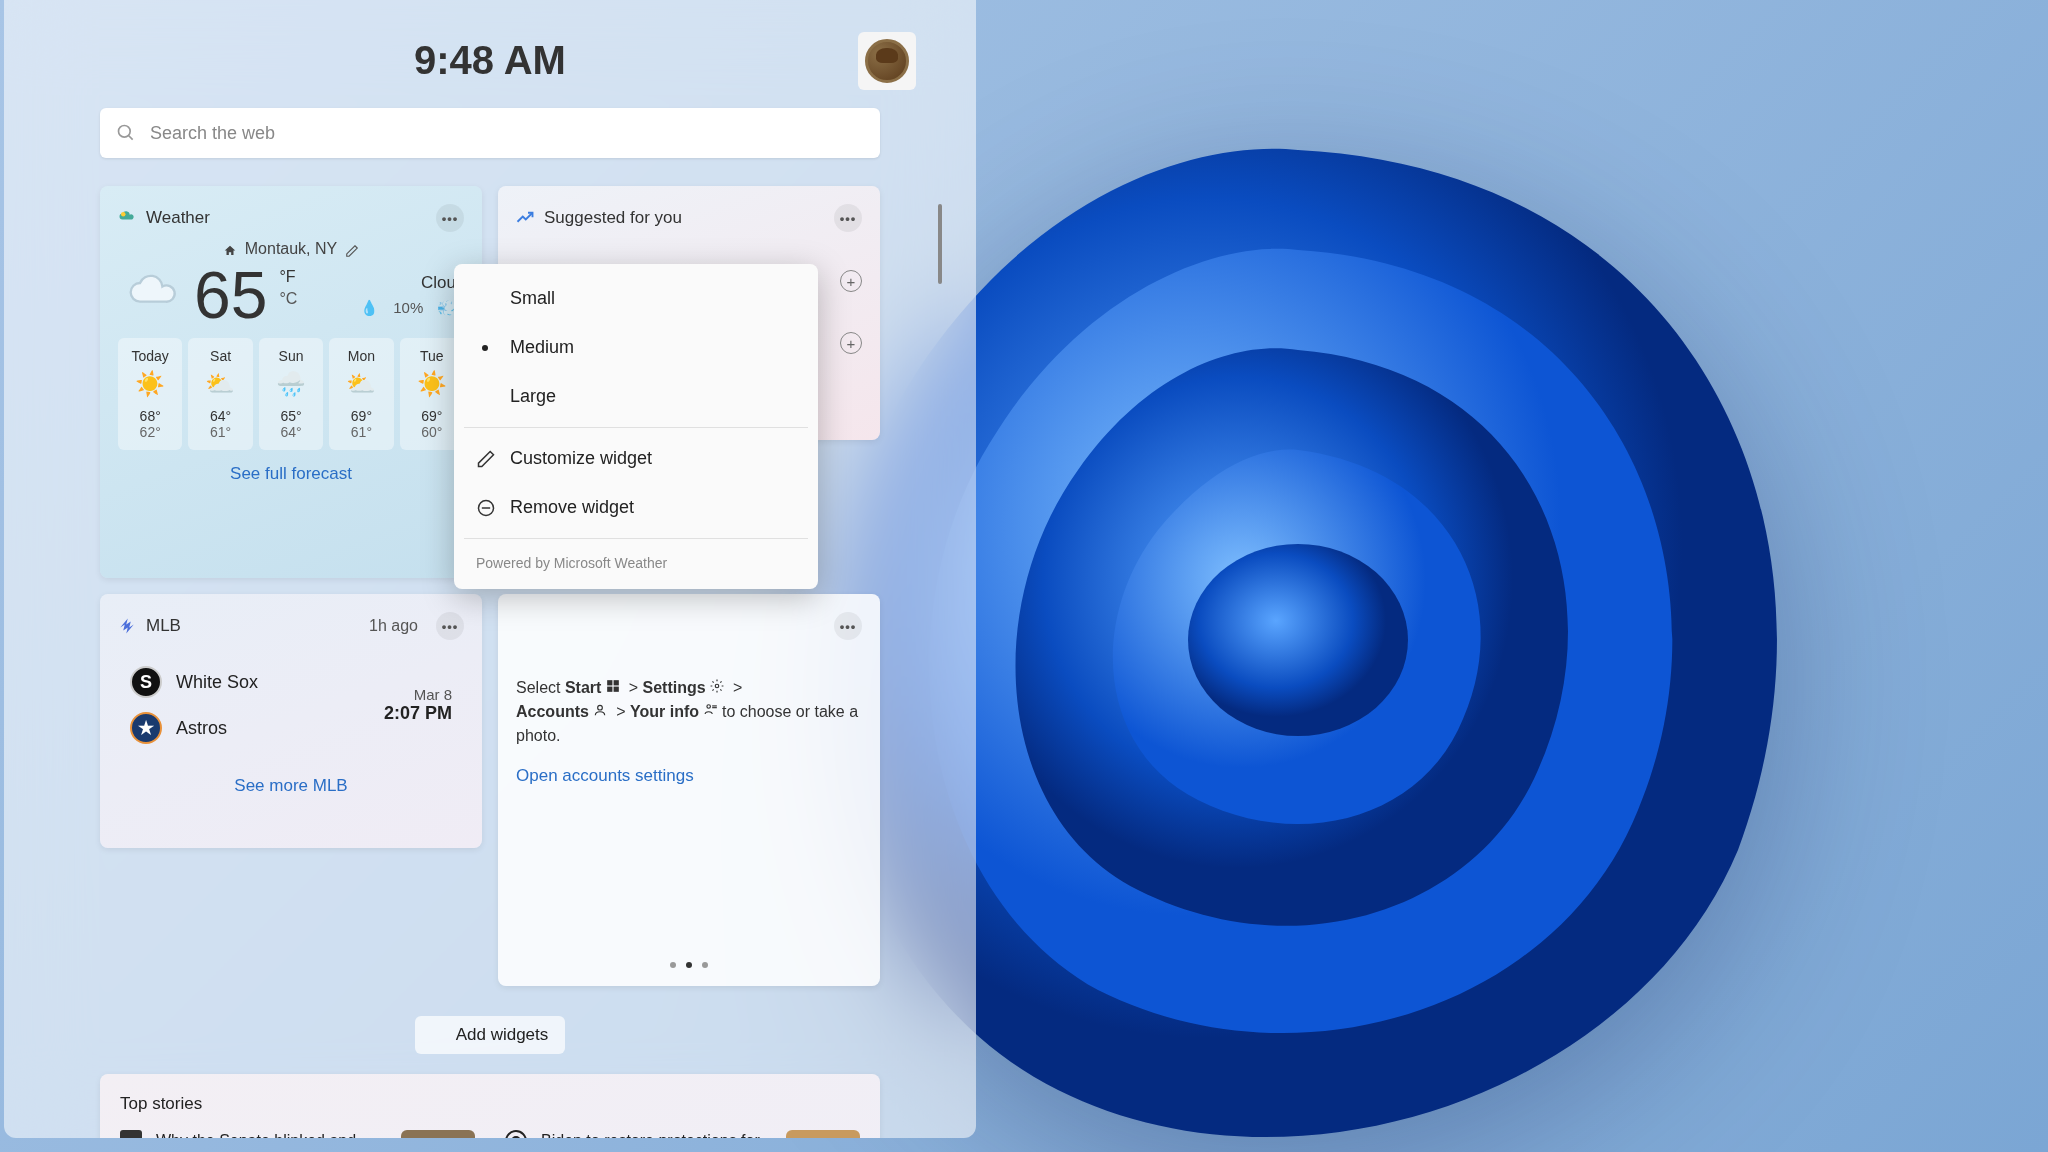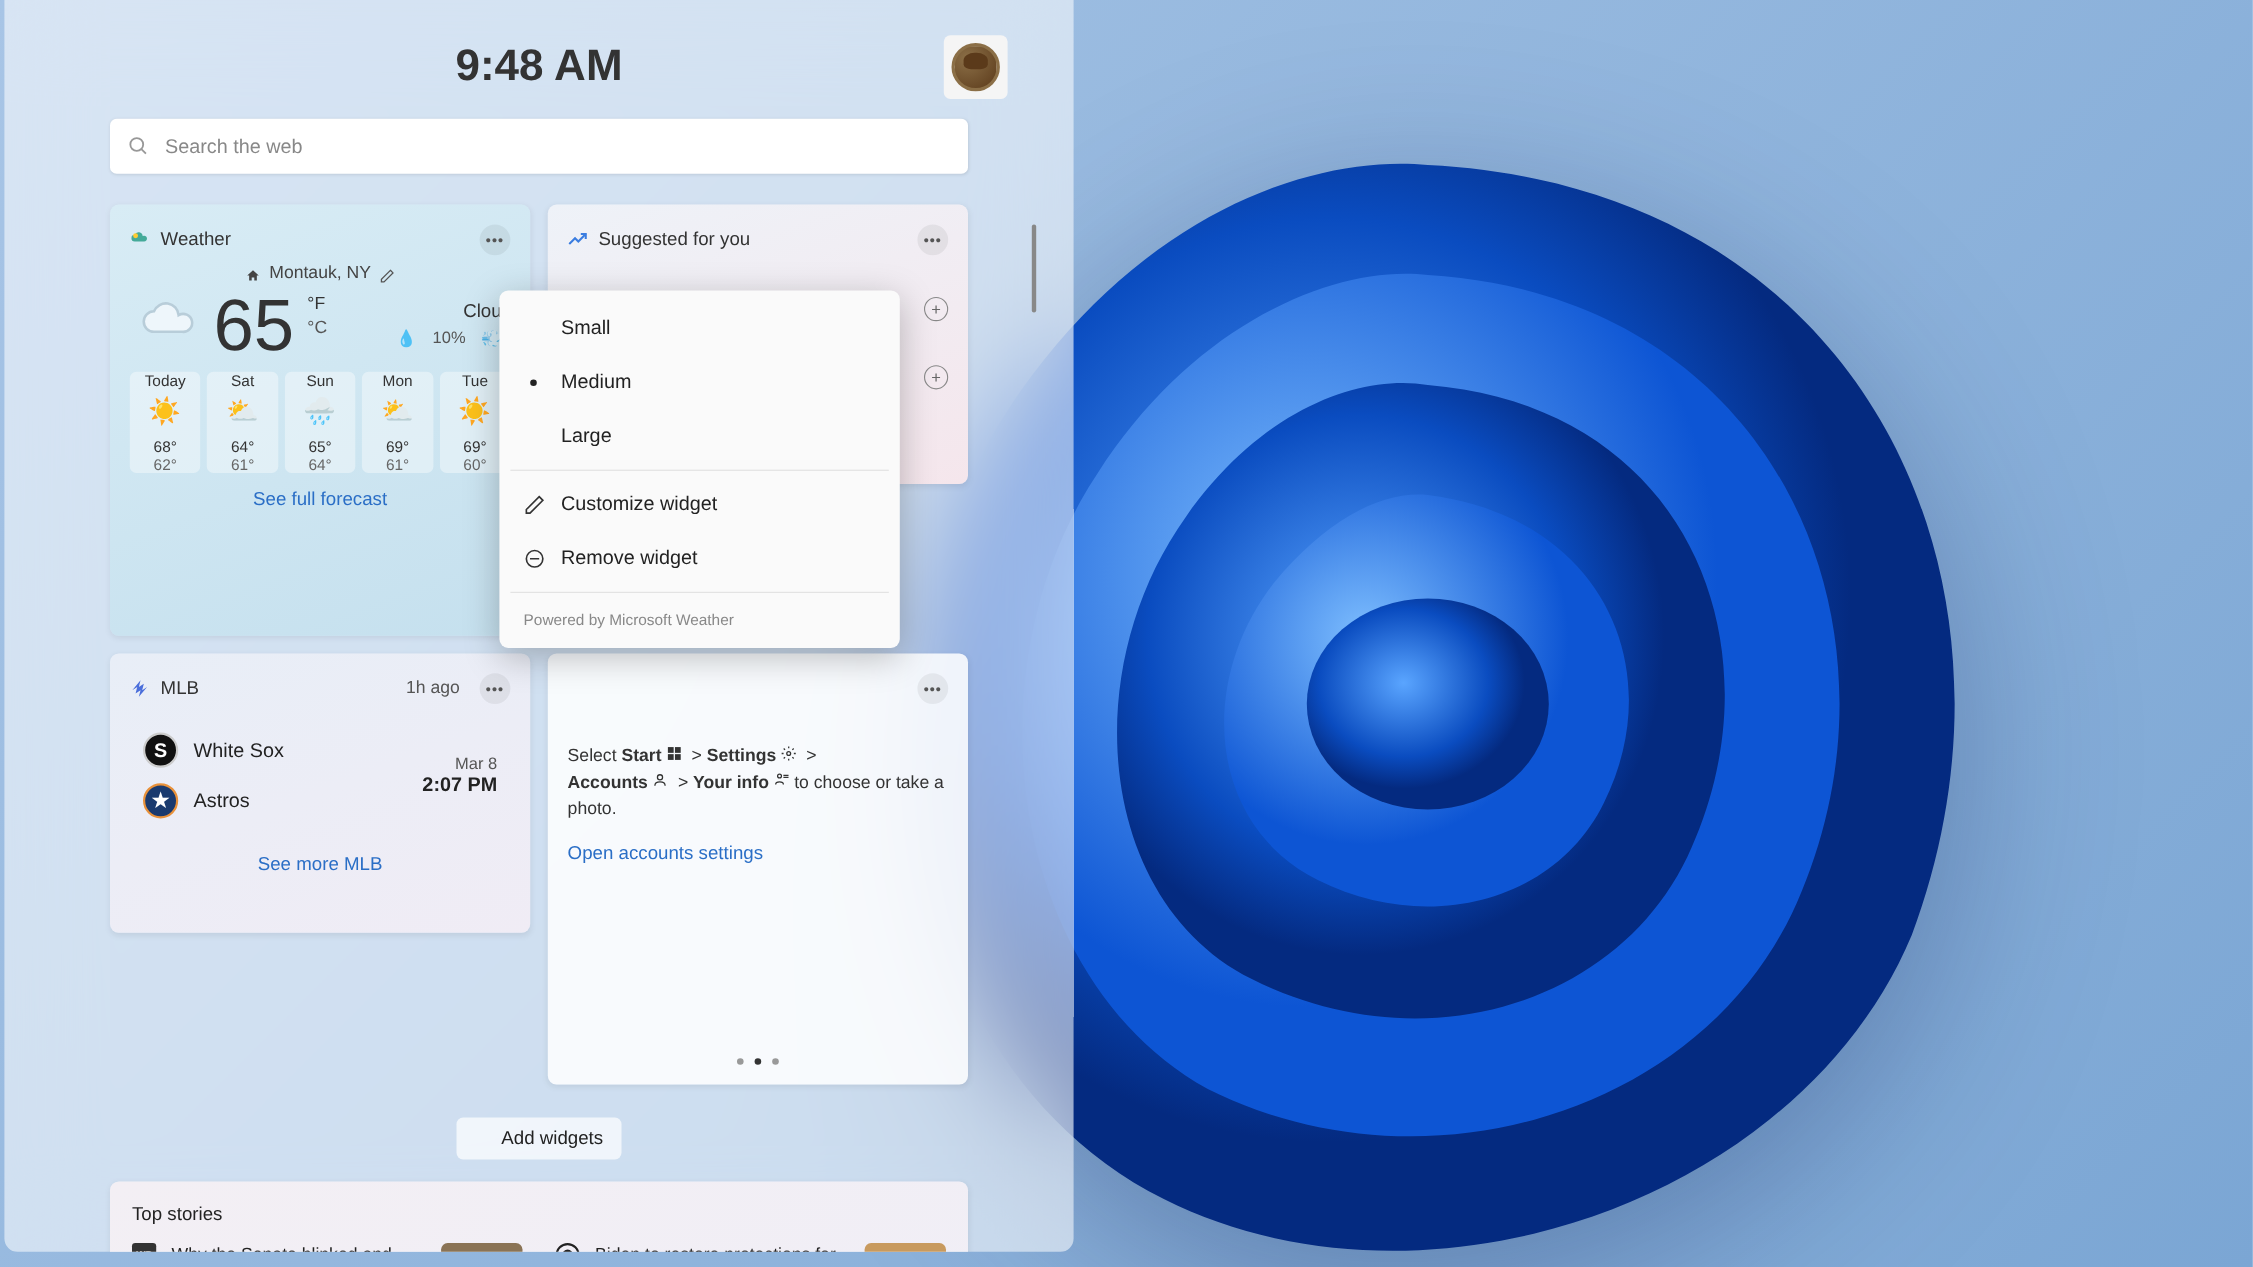--- a/index.html
+++ b/index.html
@@ -30,21 +30,21 @@
 .location-row svg { width: 14px; height: 14px; }
 .temp-row { display:flex; align-items:center; justify-content:space-between; margin-top: 4px; padding: 0 8px; }
 .temp-main { display:flex; align-items:flex-start; gap: 12px; }
 .cloud-icon { width:56px; height:56px; }
 .temp-value { font-size: 66px; font-weight: 300; color: #333; line-height: 1; }
 .temp-units { display:flex; flex-direction:column; gap:4px; font-size:16px; color:#555; margin-top:6px; }
 .temp-units span:first-child { color:#333; font-weight:500; }
 .condition-col { text-align:right; font-size:17px; color:#333; }
 .meta-row { display:flex; gap:14px; margin-top:6px; font-size:15px; color:#555; }
 .forecast-row { display:flex; gap:6px; margin-top: 10px; }
-.forecast-day { flex:1; background: rgba(255,255,255,0.4); border-radius:6px; padding:0 0; text-align:center; font-size:14px; color:#333; }
+.forecast-day { flex:1; background: rgba(255,255,255,0.4); border-radius:6px; padding:10px 0; text-align:center; font-size:14px; color:#333; }
 .forecast-day .ficon { width:32px; height:32px; margin:6px auto; }
 .forecast-day .hi { font-size:14px; }
 .forecast-day .lo { font-size:14px; color:#666; }
 .link { color:#2a6ec6; text-align:center; font-size:17px; margin-top:14px; display:block; }
 
 .suggested-widget { height: 254px; background: linear-gradient(160deg, #eef2f8, #f5e6ec); }
 .stock-row { display:flex; justify-content:space-between; align-items:center; padding: 8px 0; }
 .stock-change { font-weight:600; display:flex; align-items:center; gap:6px; font-size:17px; }
 .up { color:#1a8a3a; }
 .down { color:#c62828; }

